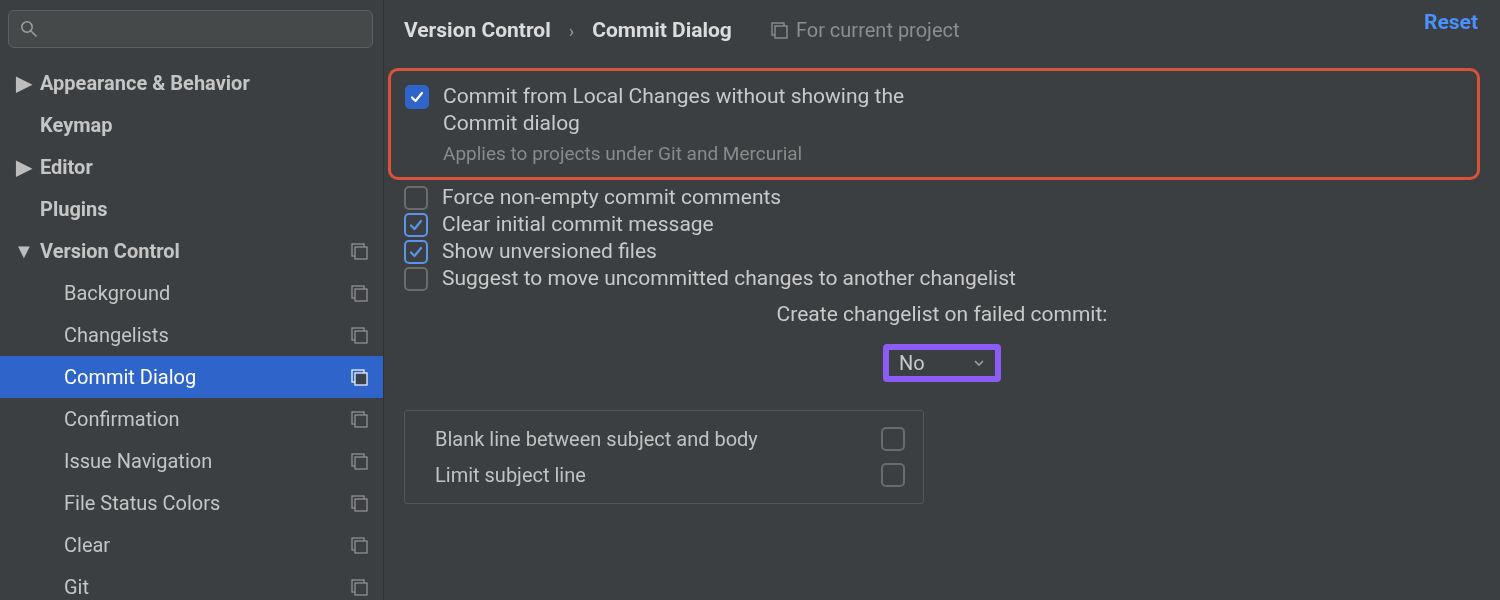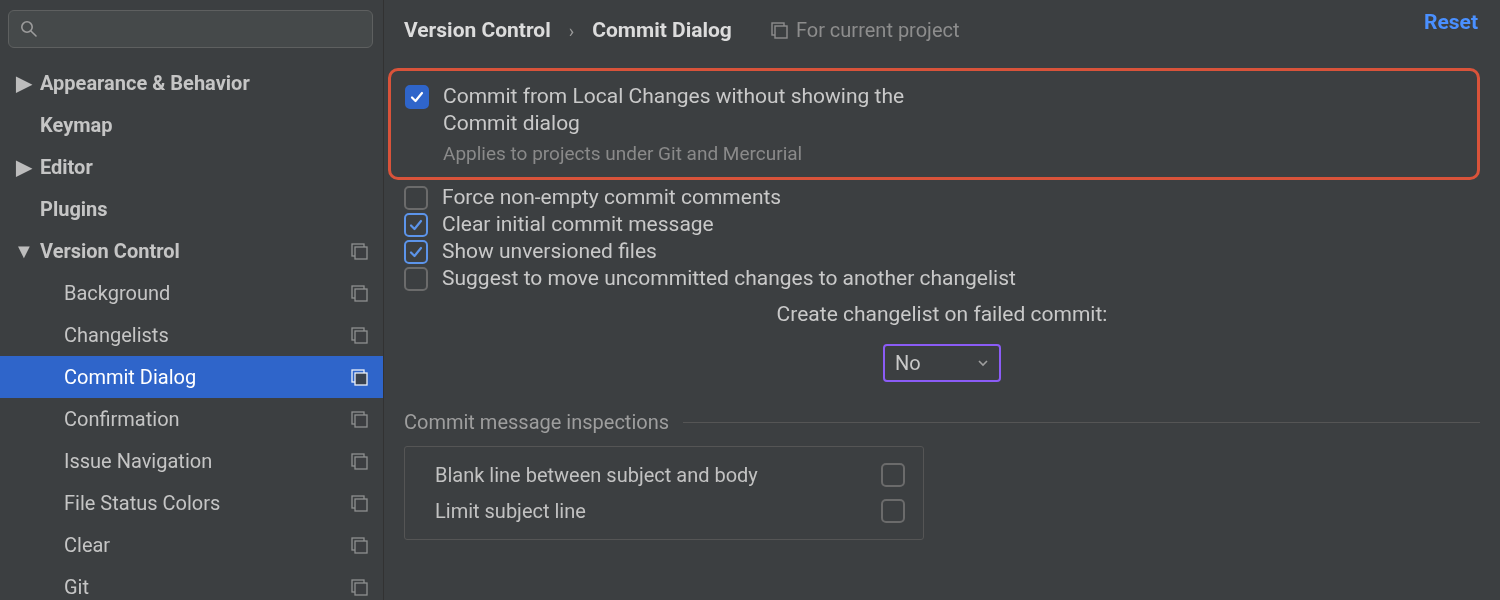--- a/index.html
+++ b/index.html
@@ -29,21 +29,21 @@
   .cb{width:24px;height:24px;border:2px solid #6b6b6b;border-radius:5px;display:inline-flex;align-items:center;justify-content:center;flex-shrink:0;background:transparent;margin-top:2px;}
   .cb.checked{border-color:#5c94ea;}
   .cb.checked svg{display:block;}
   .cb svg{display:none;}
   .opt-text{color:#c9c9c9;font-size:21px;line-height:1.3;}
   .opt-sub{color:#8a8a8a;font-size:19px;margin-top:4px;}
   .highlight-box{border:3px solid #d9533a;border-radius:10px;padding:12px 540px 12px 14px;margin-left:-16px;margin-bottom:4px;width:fit-content;}
   .highlight-box .cb{background:#2f65ca;border-color:#2f65ca;}
   .highlight-box .cb svg{display:block;}
   .row-inline{display:flex;align-items:center;gap:16px;margin-top:8px;flex-direction:column;}
-  .combo{width:118px;height:38px;border:2px solid #8b5cf6;border-radius:4px;background:#3c3f41;display:flex;align-items:center;justify-content:space-between;padding:0 10px;color:#c9c9c9;font-size:20px;}
+  .combo{width:118px;height:38px;border:6px solid #8b5cf6;border-radius:4px;background:#3c3f41;display:flex;align-items:center;justify-content:space-between;padding:0 10px;color:#c9c9c9;font-size:20px;}
   .fieldset{margin-top:28px;}
   .fieldset-legend{display:flex;align-items:center;gap:14px;color:#9e9e9e;font-size:20px;margin-bottom:12px;}
   .fieldset-legend .line{flex:1;height:1px;background:#555;}
   .fieldset-body{border:1px solid #555;border-radius:3px;padding:10px 18px 10px 30px;width:520px;}
   .ins-row{display:flex;align-items:center;justify-content:space-between;height:36px;}
   .ins-row .ins-label{color:#c2c2c2;font-size:20px;}
   .ins-row .cb{margin-top:0;}
 </style>
 </head>
 <body>
@@ -223,24 +223,20 @@
         <div class="combo">
           <span>No</span>
           <svg width="12" height="12" viewBox="0 0 12 12">
               <polyline points="2,4 6,8 10,4" fill="none" stroke="#9e9e9e" stroke-width="1.6"></polyline>
             </svg>
         </div>
       </div>
     </div>
 
     <div class="fieldset">
-      <div class="fieldset-legend">
-        <span>Commit message inspections</span>
-        <span class="line"></span>
-      </div>
       <div class="fieldset-body" id="insp-body">
           <div class="ins-row">
             <span class="ins-label">Blank line between subject and body</span>
             <span class="cb"></span>
           </div>
           <div class="ins-row">
             <span class="ins-label">Limit subject line</span>
             <span class="cb"></span>
           </div>
         </div>

